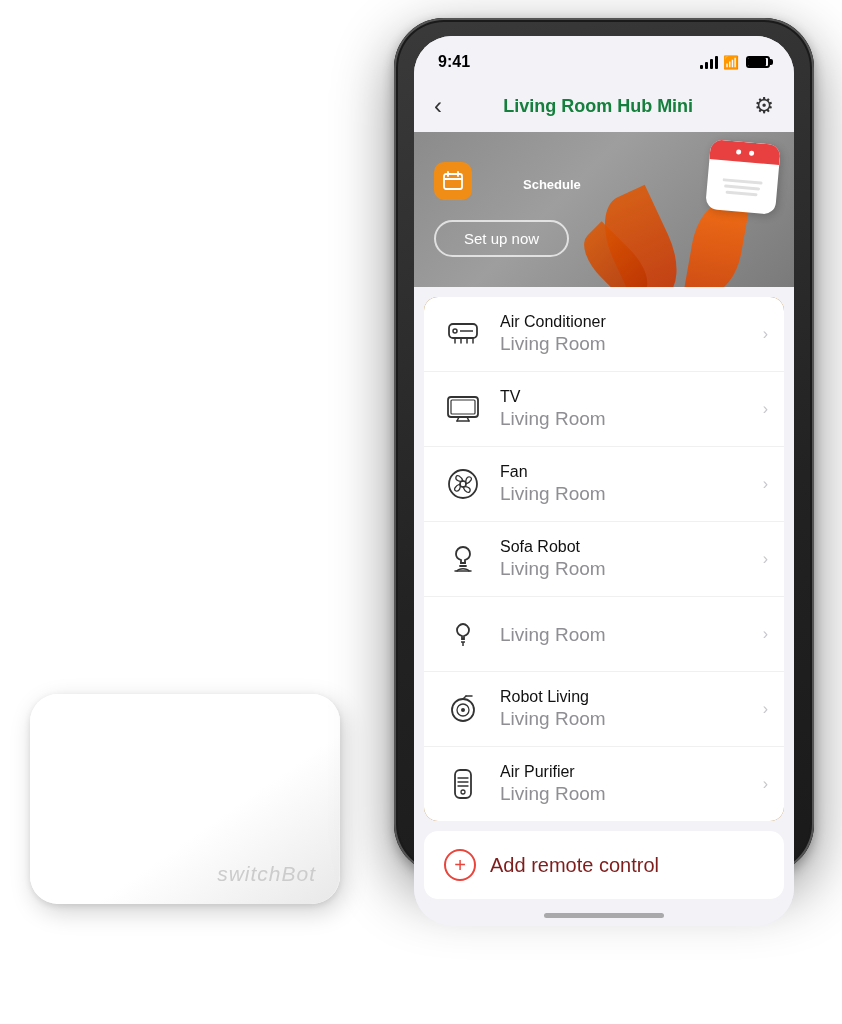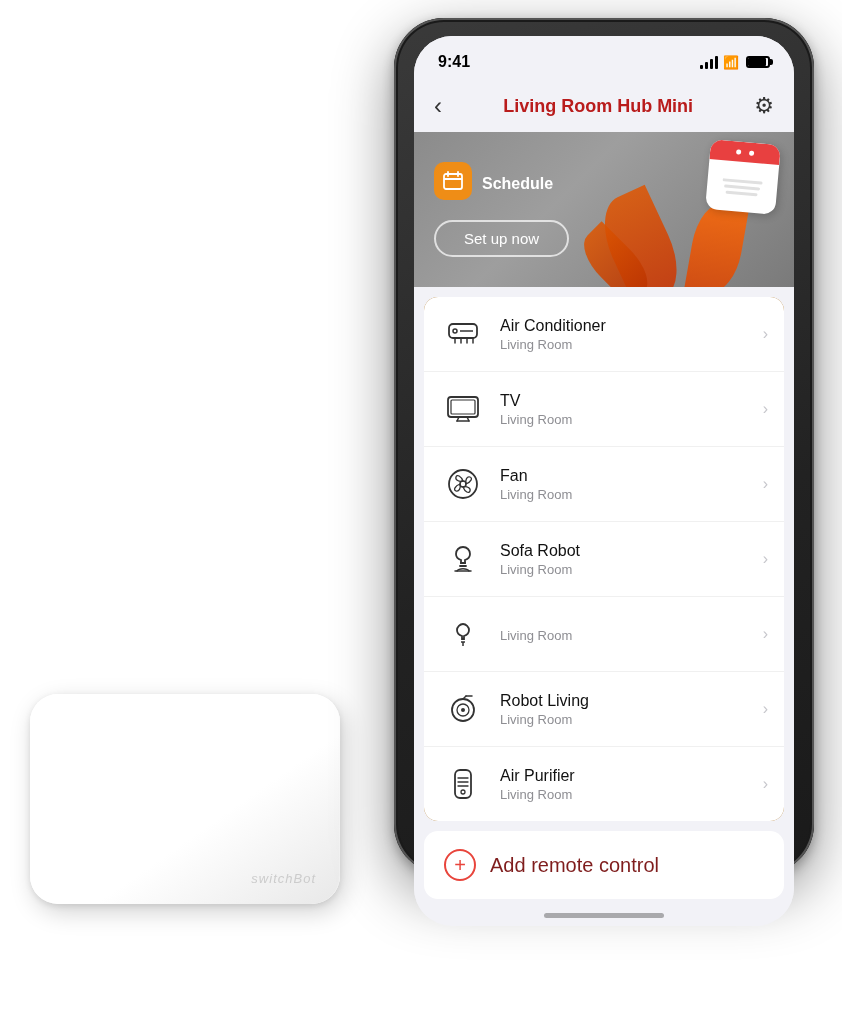--- a/index.html
+++ b/index.html
@@ -35,21 +35,21 @@
         4px 8px 24px rgba(0,0,0,0.18),
         0 2px 6px rgba(0,0,0,0.10),
         inset 0 1px 2px rgba(255,255,255,0.9);
       display: flex;
       align-items: flex-end;
       justify-content: flex-end;
       padding: 18px 24px;
     }
     .hub-brand {
       color: #cccccc;
-      font-size: 13px;
+      font-size: 21px;
       font-weight: 300;
       letter-spacing: 1px;
       font-style: italic;
     }
 
     
     .phone-frame {
       position: absolute;
       right: 28px;
       top: 18px;
@@ -152,21 +152,21 @@
     }
     .nav-back {
       font-size: 24px;
       color: #333333;
       cursor: pointer;
       font-weight: 300;
     }
     .nav-title {
       font-size: 18px;
       font-weight: 600;
-      color: #b91c1c;
+      color: #15803d;
     }
     .nav-settings {
       font-size: 22px;
       color: #333333;
       cursor: pointer;
     }
 
     
     .screen-content {
       flex: 1;
@@ -271,22 +271,23 @@
       margin-bottom: 6px;
     }
     .banner-title-row {
       display: flex;
       align-items: center;
       gap: 10px;
       margin-bottom: 14px;
     }
     .banner-label {
       color: #ffffff;
-      font-size: 16px;
+      font-size: 13px;
       font-weight: 600;
+      margin-left: 41px;
     }
     .setup-btn {
       display: inline-block;
       background: transparent;
       border: 2px solid rgba(255,255,255,0.7);
       border-radius: 24px;
       padding: 8px 28px;
       color: #ffffff;
       font-size: 15px;
       font-weight: 500;
@@ -324,21 +325,21 @@
     }
     .device-info {
       flex: 1;
     }
     .device-name {
       font-size: 16px;
       font-weight: 500;
       color: #111111;
     }
     .device-room {
-      font-size: 13px;
+      font-size: 19px;
       color: #8e8e93;
       margin-top: 2px;
     }
     .chevron {
       color: #c7c7cc;
       font-size: 16px;
     }
 
     
     .add-remote {

